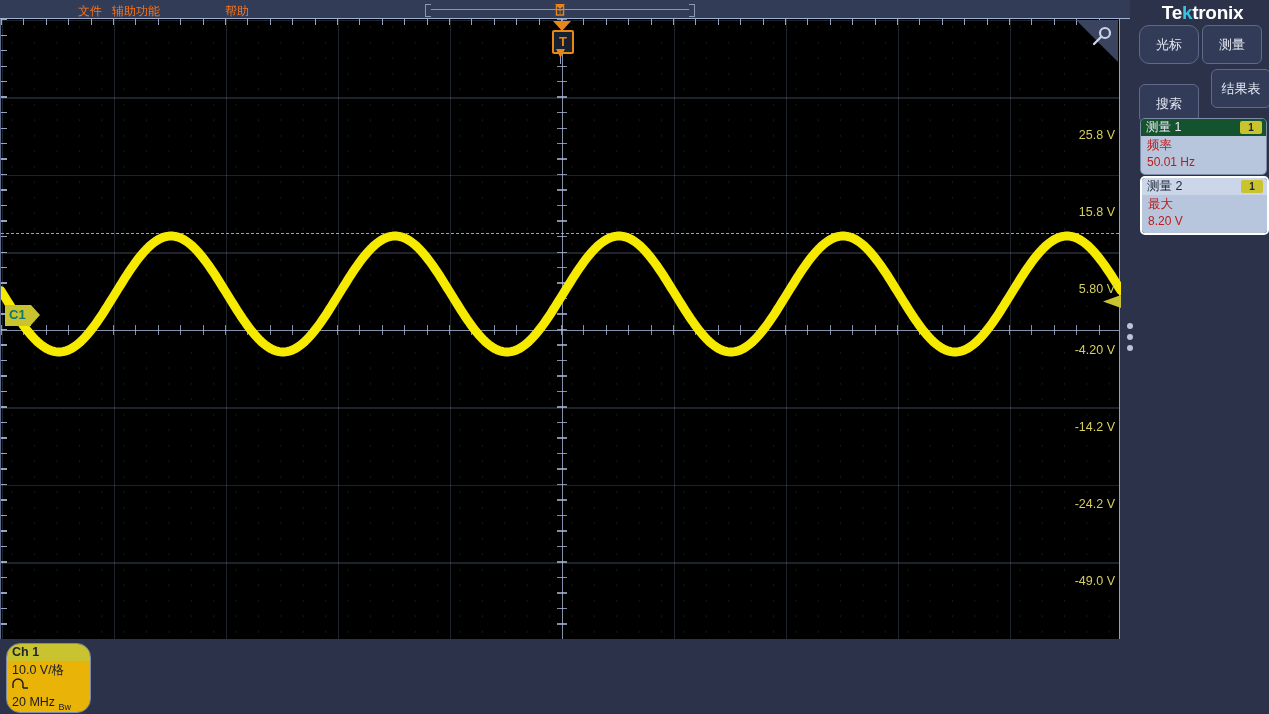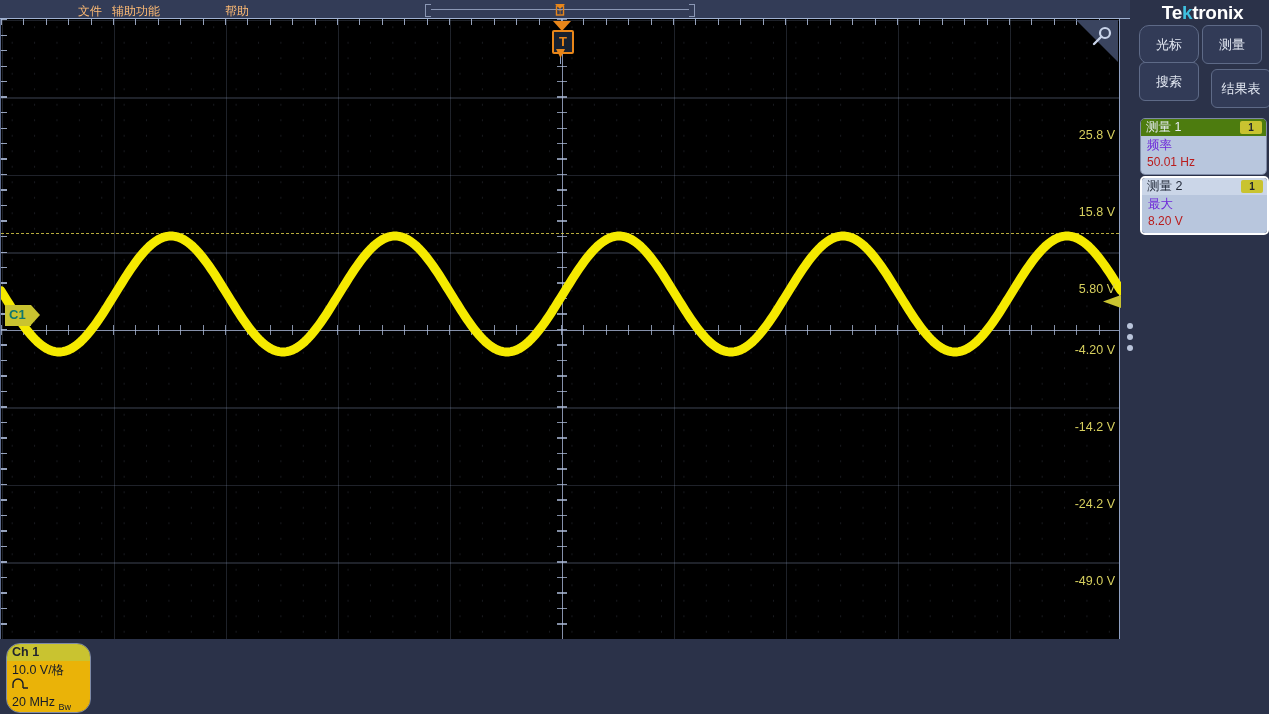--- a/index.html
+++ b/index.html
@@ -2,21 +2,21 @@
 <html><head>
 <meta charset="utf-8">
 <style>
   html,body{margin:0;padding:0;background:#2b3249;}
   body{width:1269px;height:714px;overflow:hidden;font-family:"Liberation Sans","DejaVu Sans",sans-serif;}
   .app{position:relative;width:1269px;height:714px;background:#2b3249;}
 
   
   .menubar{position:absolute;left:0;top:0;width:1130px;height:18px;background:#333c57;
            border-bottom:1px solid #9fb0d0;}
-  .menu-item{position:absolute;top:3px;height:16px;line-height:16px;color:#fdba74;font-size:12px;}
+  .menu-item{position:absolute;top:3px;height:16px;line-height:16px;color:#f97316;font-size:12px;}
   .mi-file{left:78px;}
   .mi-util{left:112px;}
   .mi-help{left:225px;}
 
   
   .ovbar{position:absolute;left:425px;top:4px;width:270px;height:11px;}
   .ovbar .line{position:absolute;left:6px;right:6px;top:5px;height:1px;background:#8b97b4;}
   .ovbar .lb,.ovbar .rb{position:absolute;top:0;width:5px;height:11px;border:1px solid #8b97b4;}
   .ovbar .lb{left:0;border-right:none;}
   .ovbar .rb{right:0;border-left:none;}
@@ -87,32 +87,32 @@
 
   
   .rpanel{position:absolute;left:1136px;top:0;width:133px;height:639px;background:#2b3249;}
   .logo{position:absolute;left:0;top:2px;width:133px;text-align:center;color:#ffffff;
         font-size:19px;font-weight:bold;letter-spacing:-.3px;font-family:"Liberation Sans",sans-serif;}
   .logo .k{color:#3fc1e0;}
   .rbtns{position:absolute;left:3px;top:25px;width:128px;}
   .rbtn{position:absolute;width:58px;height:37px;border:1px solid #5e6a87;border-radius:6px;
         background:#323b57;color:#e4e9f3;font-size:13px;display:flex;align-items:center;
         justify-content:center;text-align:center;line-height:15px;}
-  .rb1{left:0;top:0;border-radius:10px;} .rb2{left:63px;top:0;} .rb3{left:0;top:37px;} .rb4{left:63px;top:44px;margin-left:9px;}
+  .rb1{left:0;top:0;border-radius:10px;} .rb2{left:63px;top:0;} .rb3{left:0;top:59px;} .rb4{left:63px;top:44px;margin-left:9px;}
 
   .meas{position:absolute;left:4px;width:125px;height:55px;border-radius:5px;overflow:hidden;
         border:1px solid #7e8aa6;}
   .meas .hdr{height:17px;line-height:17px;padding:0 5px;font-size:12.5px;color:#e9edf6;position:relative;}
   .meas .body{height:38px;background:#b8c6dd;padding:1px 6px 0;box-sizing:border-box;}
-  .meas .t1{font-size:12.5px;color:#6d28d9;line-height:16px;}
+  .meas .t1{font-size:12.5px;color:#b91c1c;line-height:16px;}
   .meas .t2{font-size:12px;color:#b91c1c;line-height:19px;}
   .meas .chip{position:absolute;right:4px;top:2px;width:22px;height:13px;background:#c9c330;
         border-radius:2px;color:#20242e;font-size:10px;line-height:13px;text-align:center;font-weight:bold;}
   .m1{top:118px;background:#5a6party;}
-  .m1 .hdr{background:#4d7c0f;}
+  .m1 .hdr{background:#14532d;}
   .m2{top:176px;border:2px solid #ffffff;}
   .m2 .hdr{background:#cbd6e8;color:#1d2433;}
 
   
   .bottom{position:absolute;left:0;top:640px;width:1269px;height:74px;background:#2b3249;}
 
   .badge{position:absolute;border:1px solid #7e8aa6;border-radius:14px;overflow:hidden;box-sizing:border-box;}
   .badge .hdr{height:17px;line-height:17px;padding:0 5px;font-size:12.5px;color:#e9edf6;position:relative;}
   .badge .body{background:#eab308;box-sizing:border-box;padding:1px 5px 0;}
   .badge .row{font-size:12.5px;color:#151b29;line-height:16px;white-space:nowrap;}

